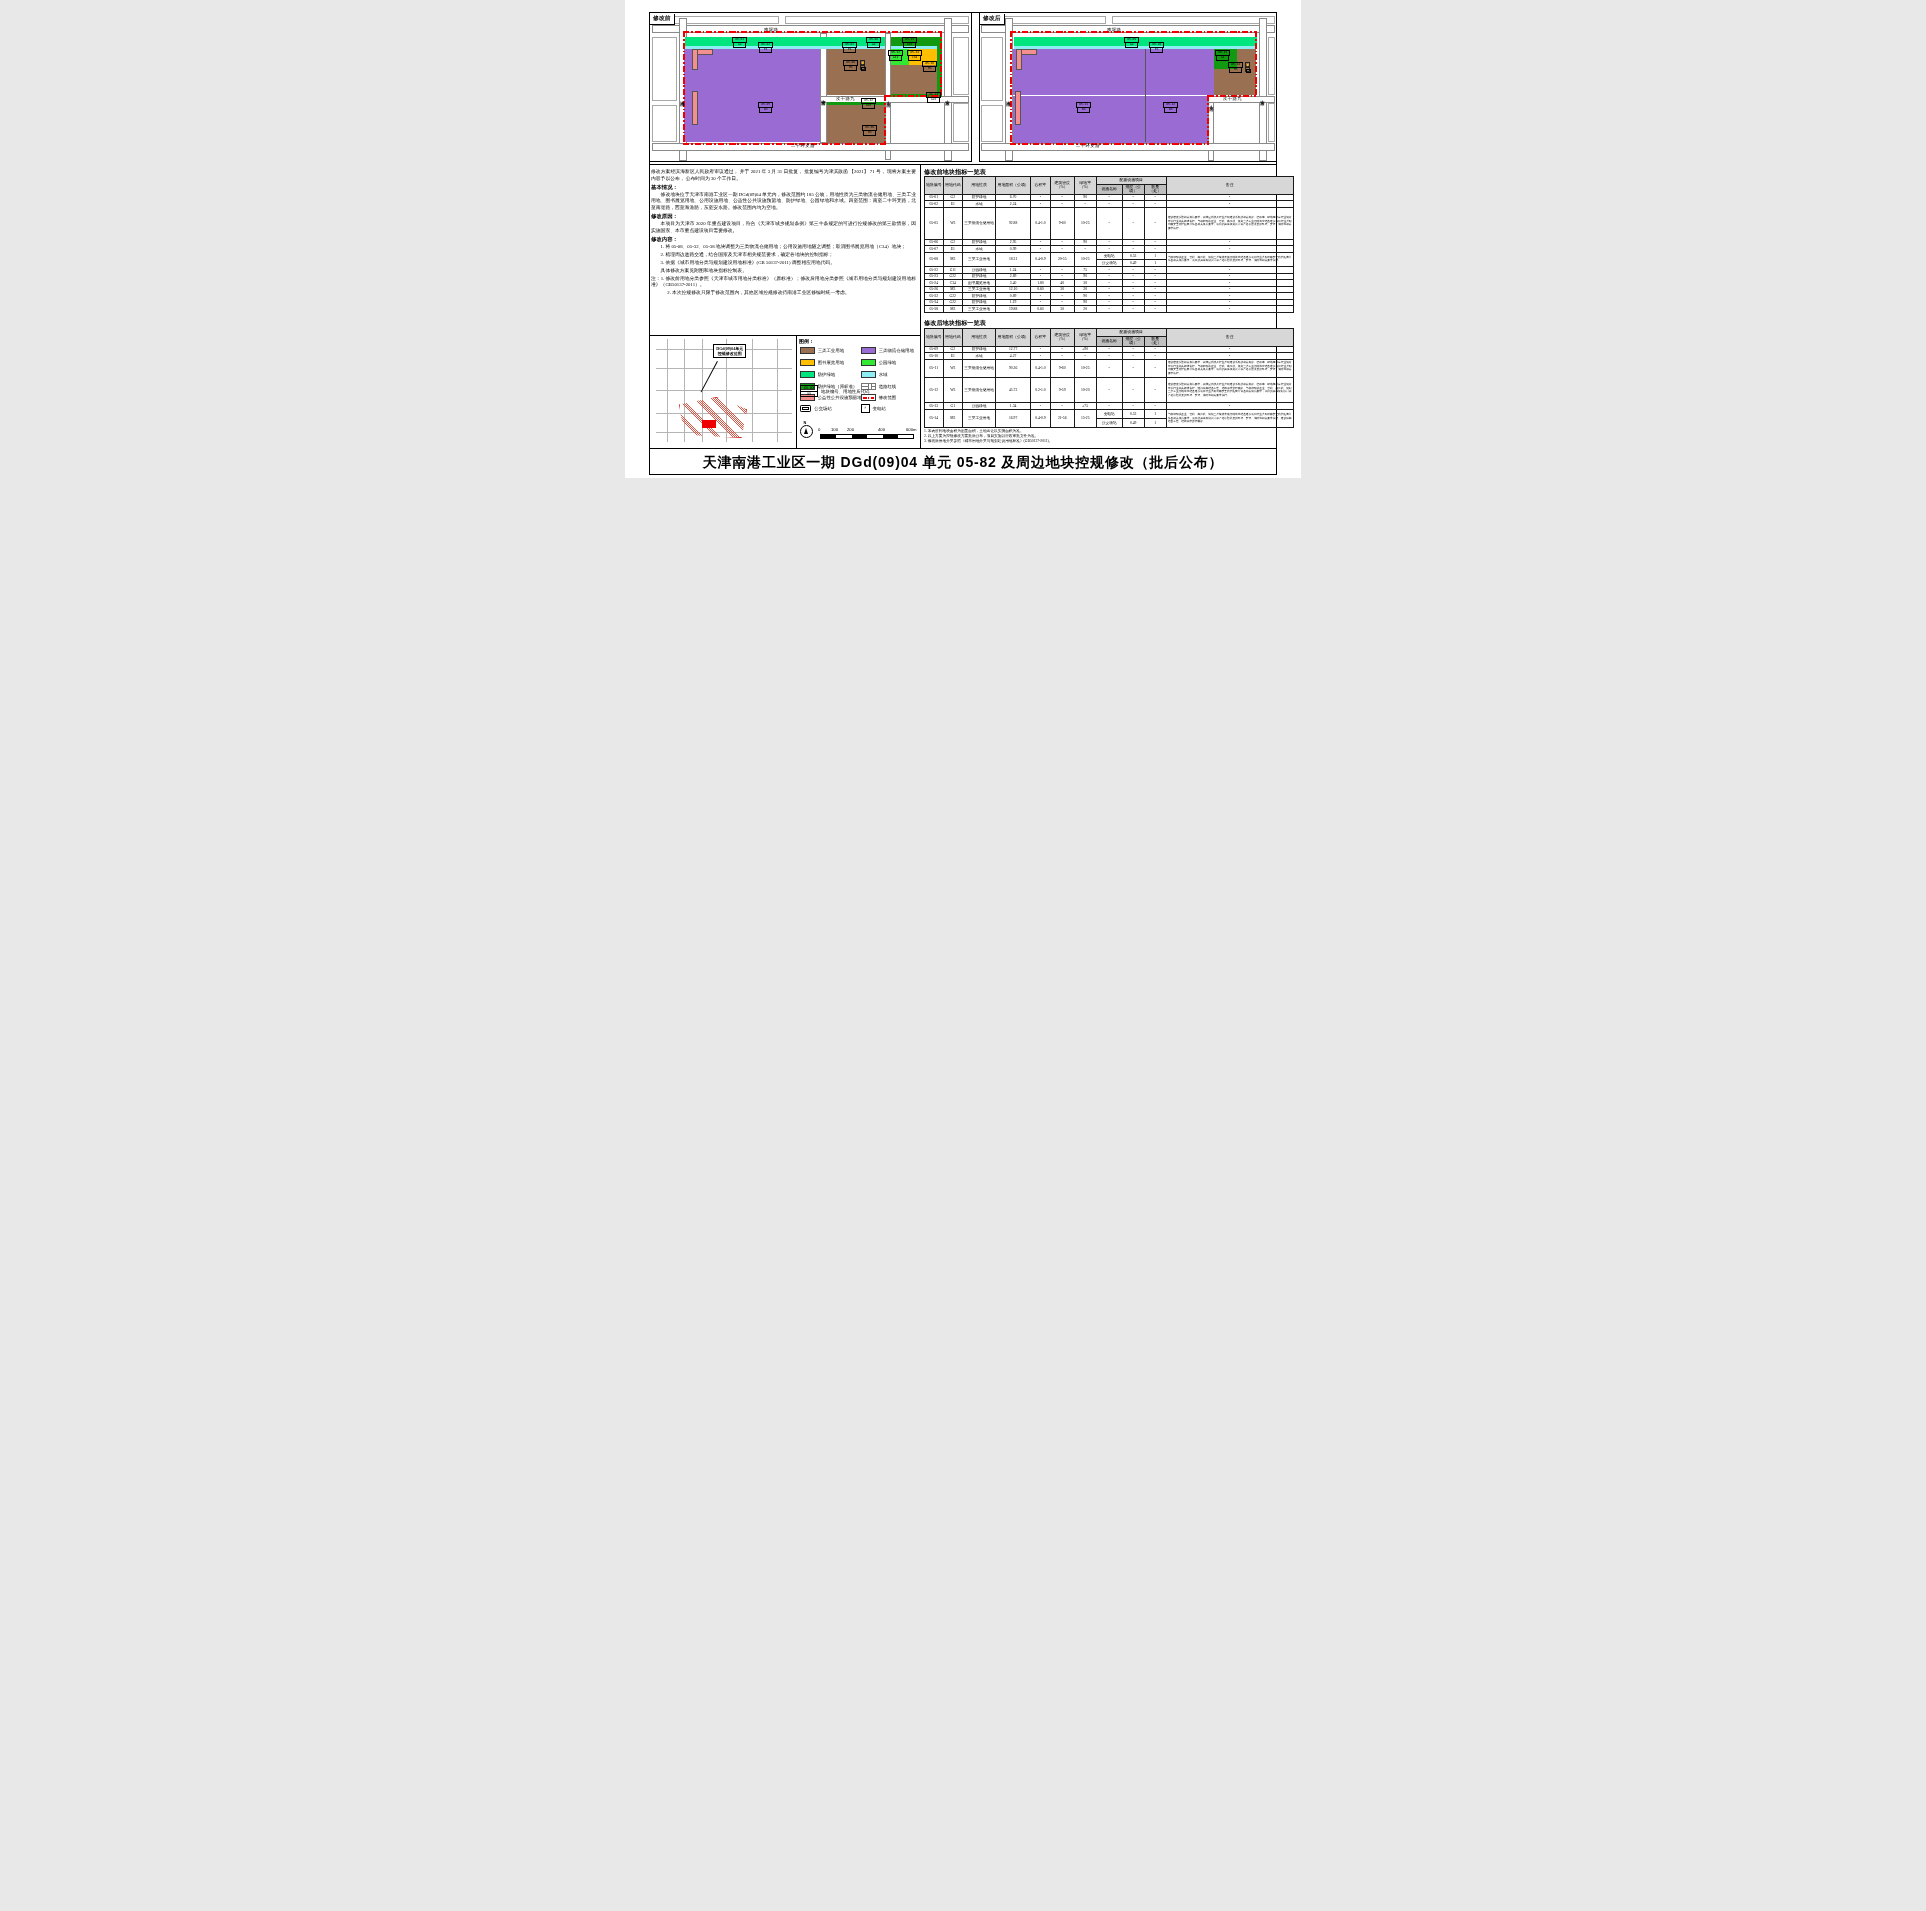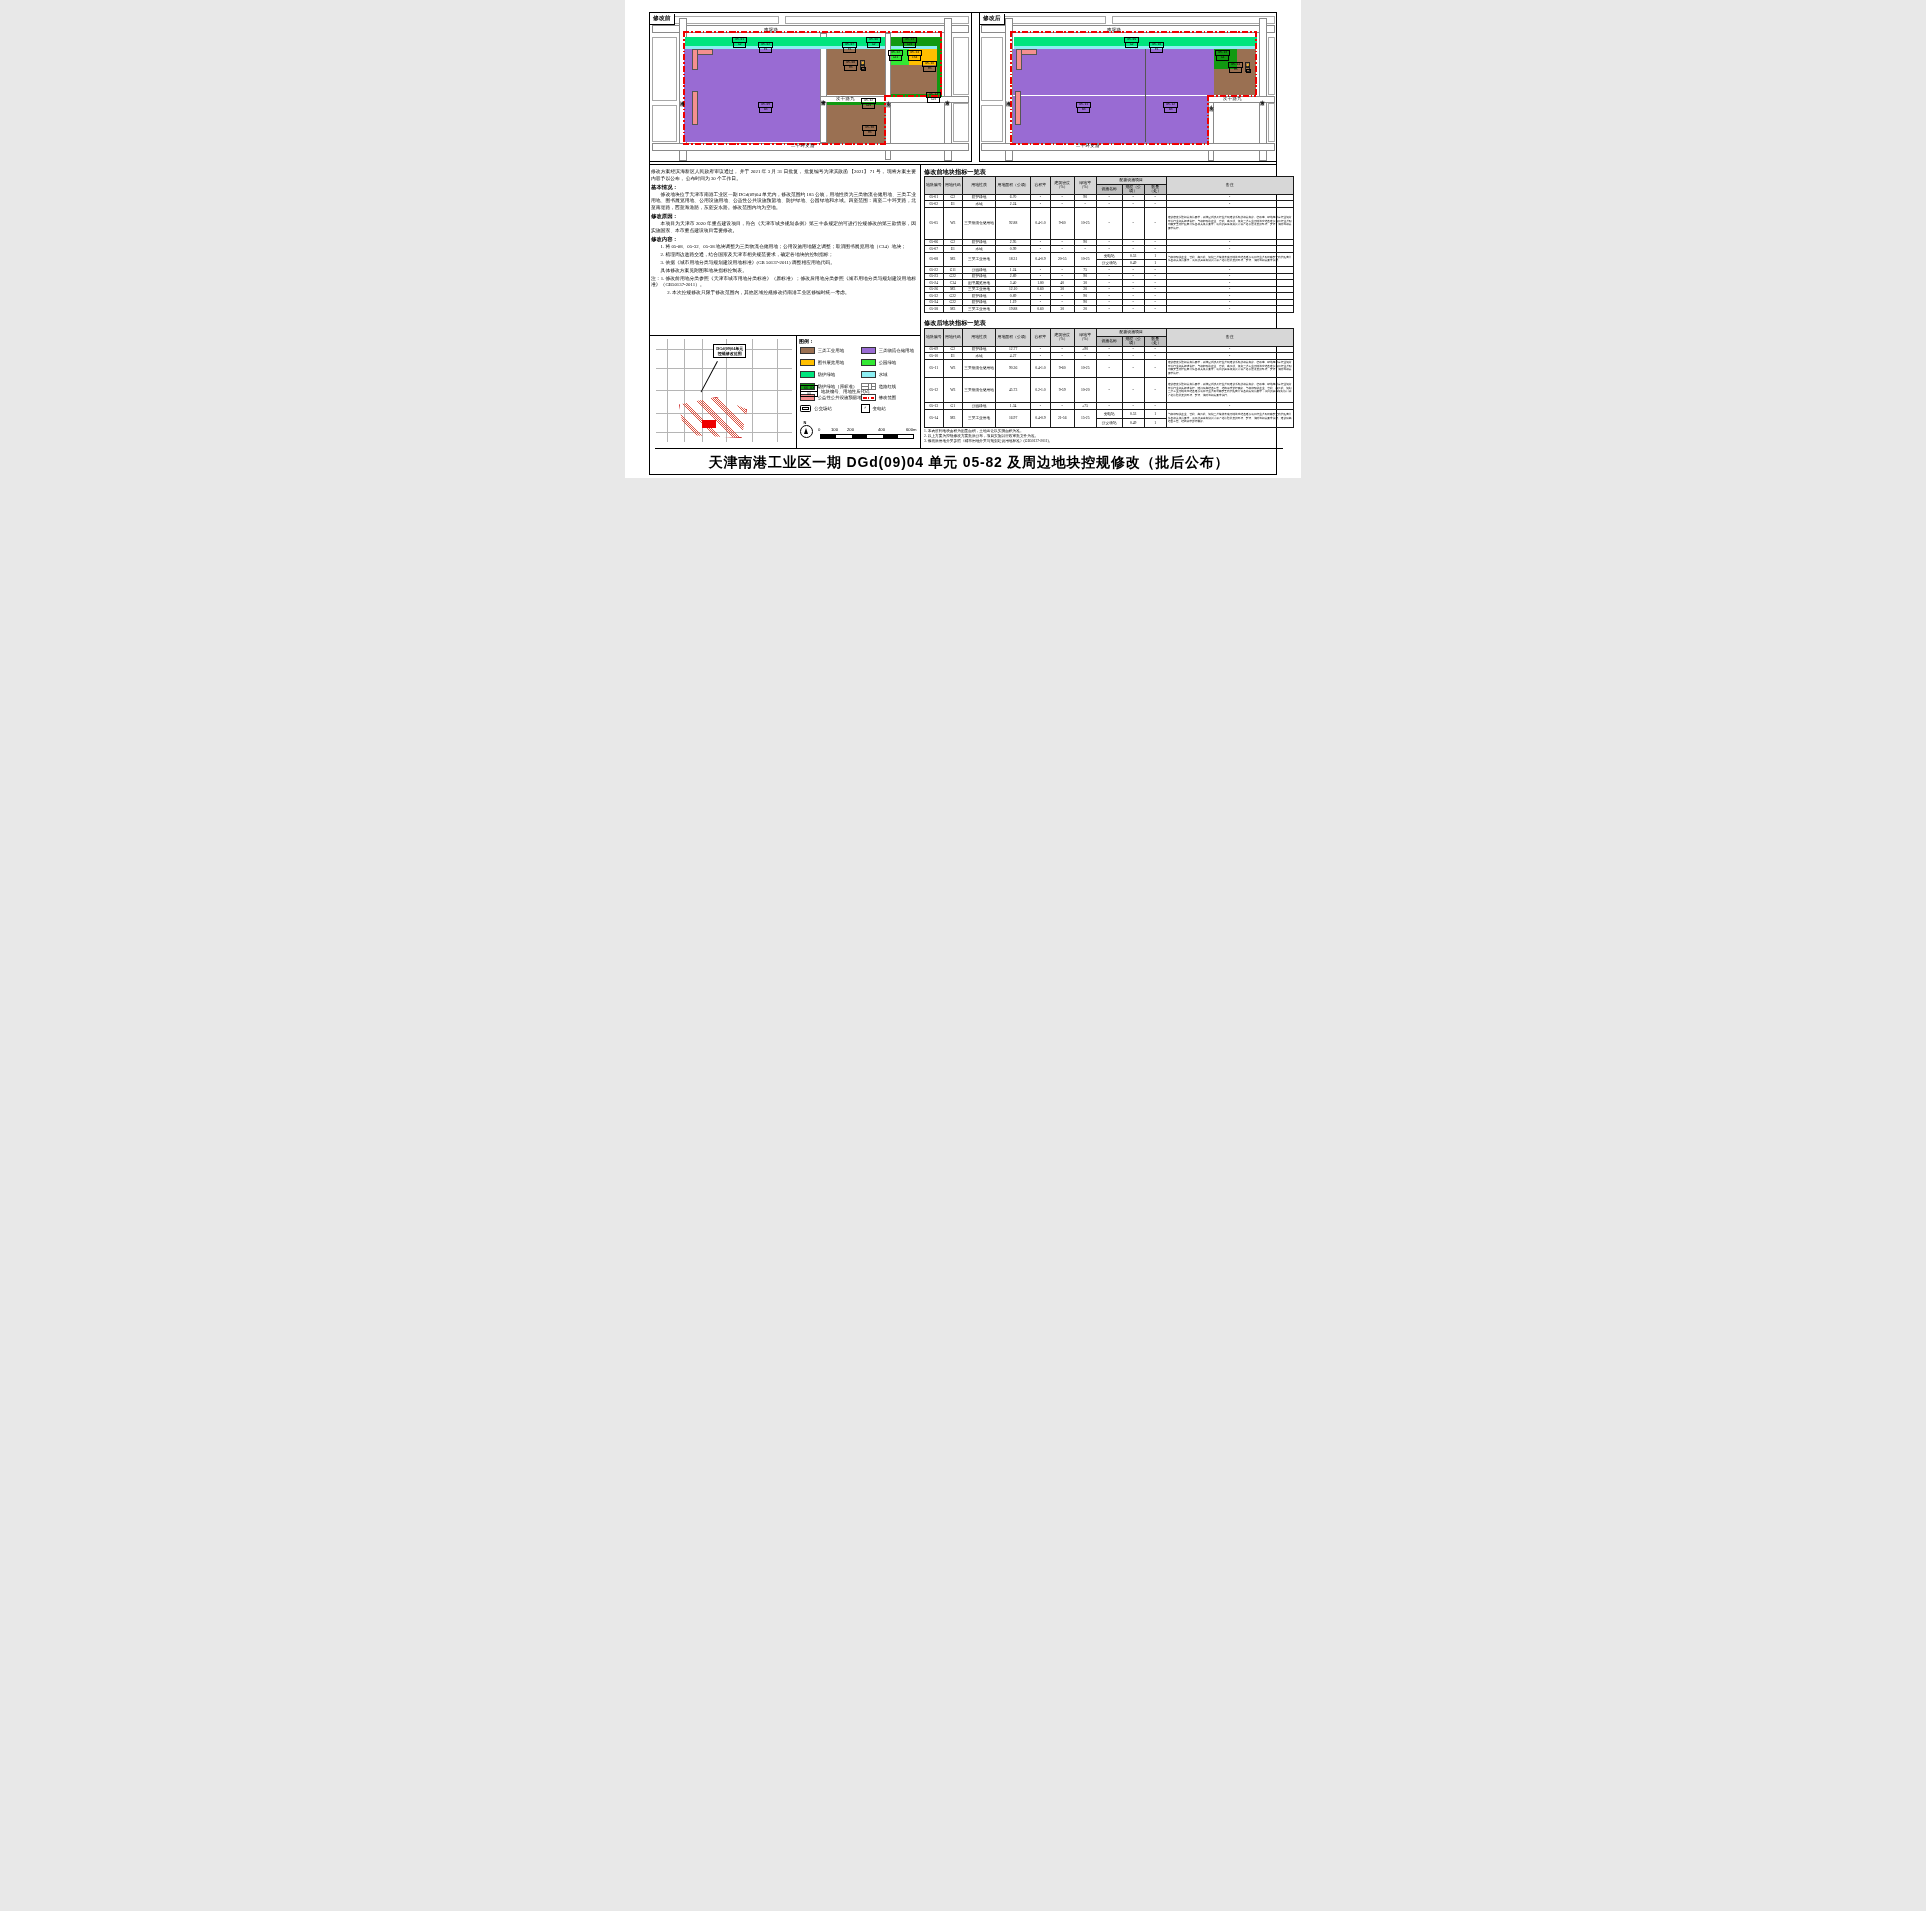--- a/index.html
+++ b/index.html
@@ -78,21 +78,21 @@
   .loc-line{position:absolute;background:#b5b5b5;z-index:4;}
   .loc-box{position:absolute;border:0.8px solid #000;z-index:6;background:#fff;padding:0.8px 2.3px;text-align:center;}
   .loc-box div{font-size:4px;line-height:5.4px;font-weight:bold;}
   .hatch{position:absolute;z-index:5;border:0.4px solid #cc2222;
          background:repeating-linear-gradient(45deg,rgba(220,40,40,0) 0 1.2px,#d54 1.2px 1.5px);
          clip-path:polygon(0 18%,55% 0,100% 30%,92% 100%,8% 92%);}
   .redsolid{position:absolute;background:#ee0000;z-index:6;}
   .leader{position:absolute;width:0.6px;background:#000;z-index:6;transform-origin:top left;}
   .footer{position:absolute;left:24px;top:448px;width:628px;height:28px;border-top:1.2px solid #000;box-sizing:border-box;
           display:flex;align-items:center;justify-content:center;z-index:5;
-          font:bold 14px "Liberation Sans","DejaVu Sans",sans-serif;letter-spacing:0.8px;white-space:nowrap;margin-left:6px;}
+          font:bold 14px "Liberation Sans","DejaVu Sans",sans-serif;letter-spacing:0.8px;white-space:nowrap;}
 </style>
 </head>
 <body>
 
 <div class="page">
   <div class="frame"></div>
 
   <div class="panel" style="left:24px;top:12.3px;width:323px;height:150px;"></div>
   <div class="panel" style="left:354px;top:12.3px;width:298px;height:150px;"></div>
   <div class="panel-tab" style="left:25px;top:13.5px;">修改前</div>

